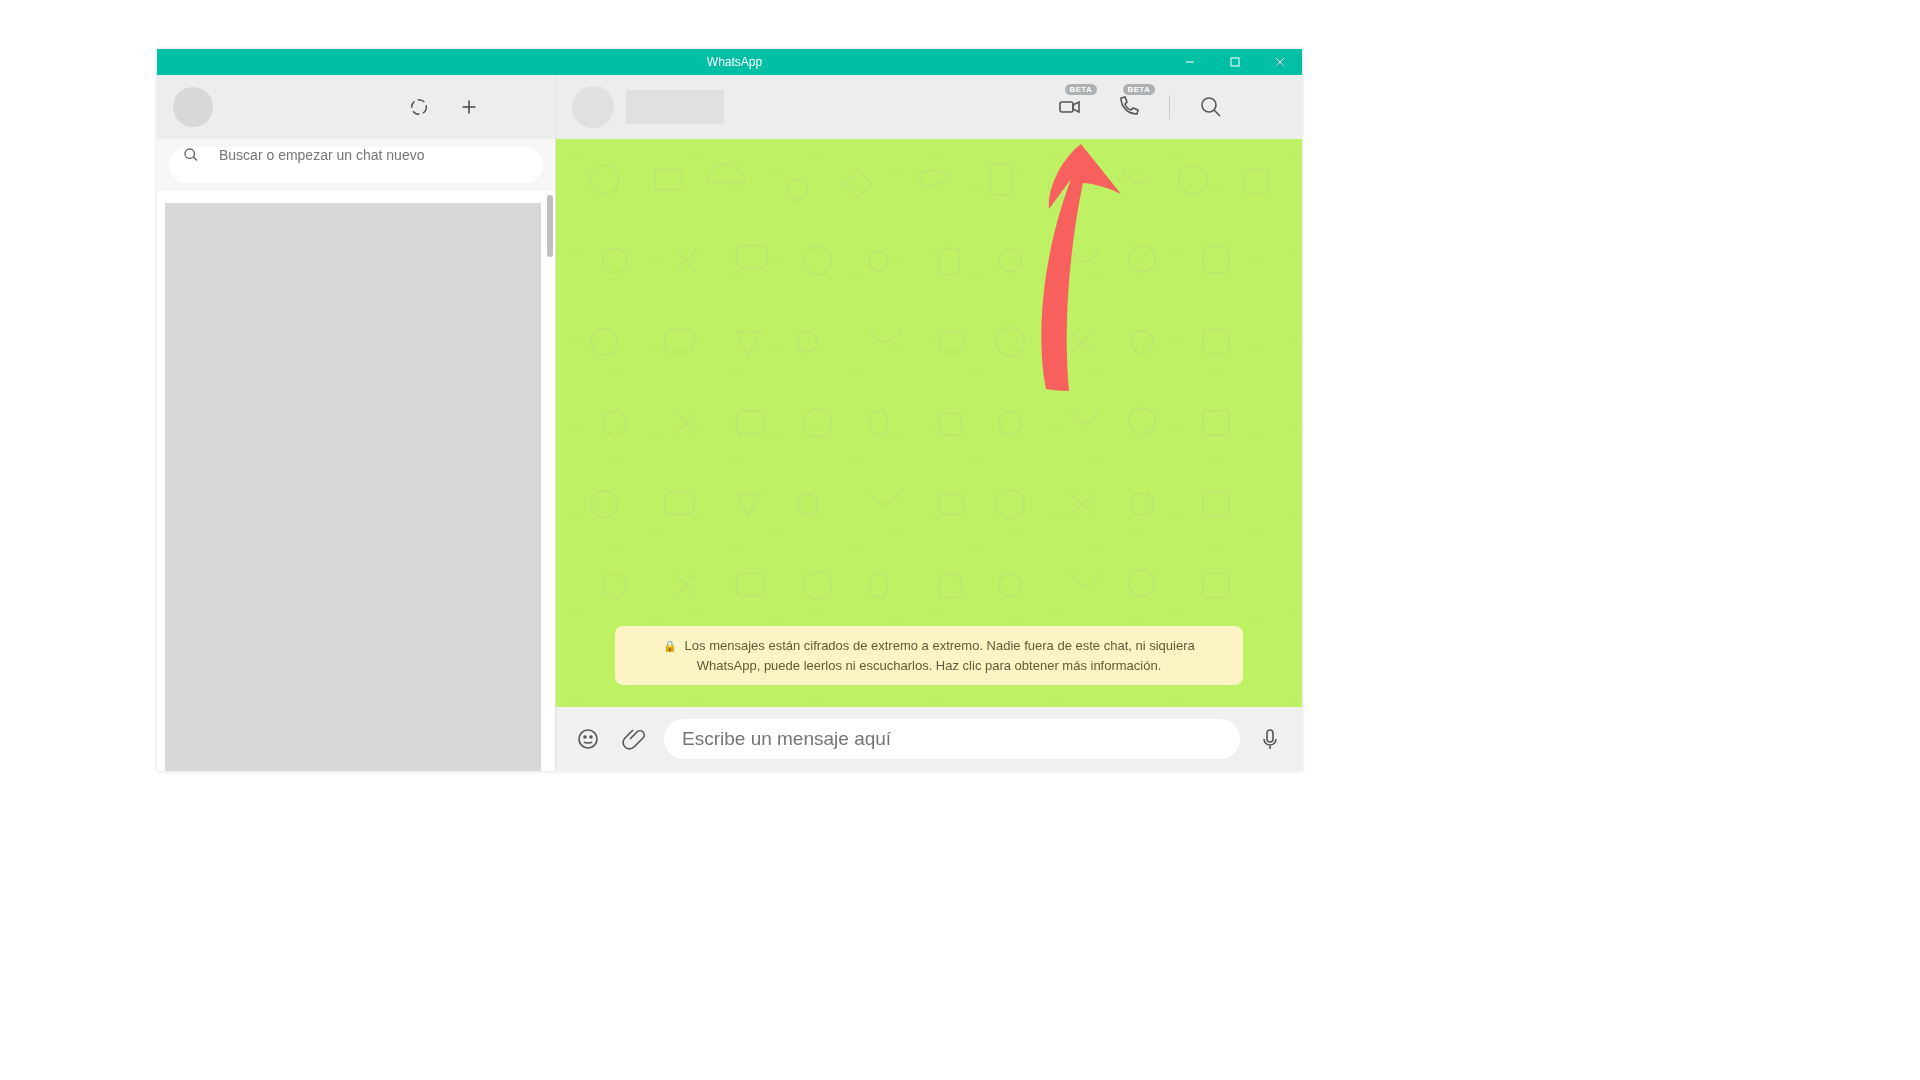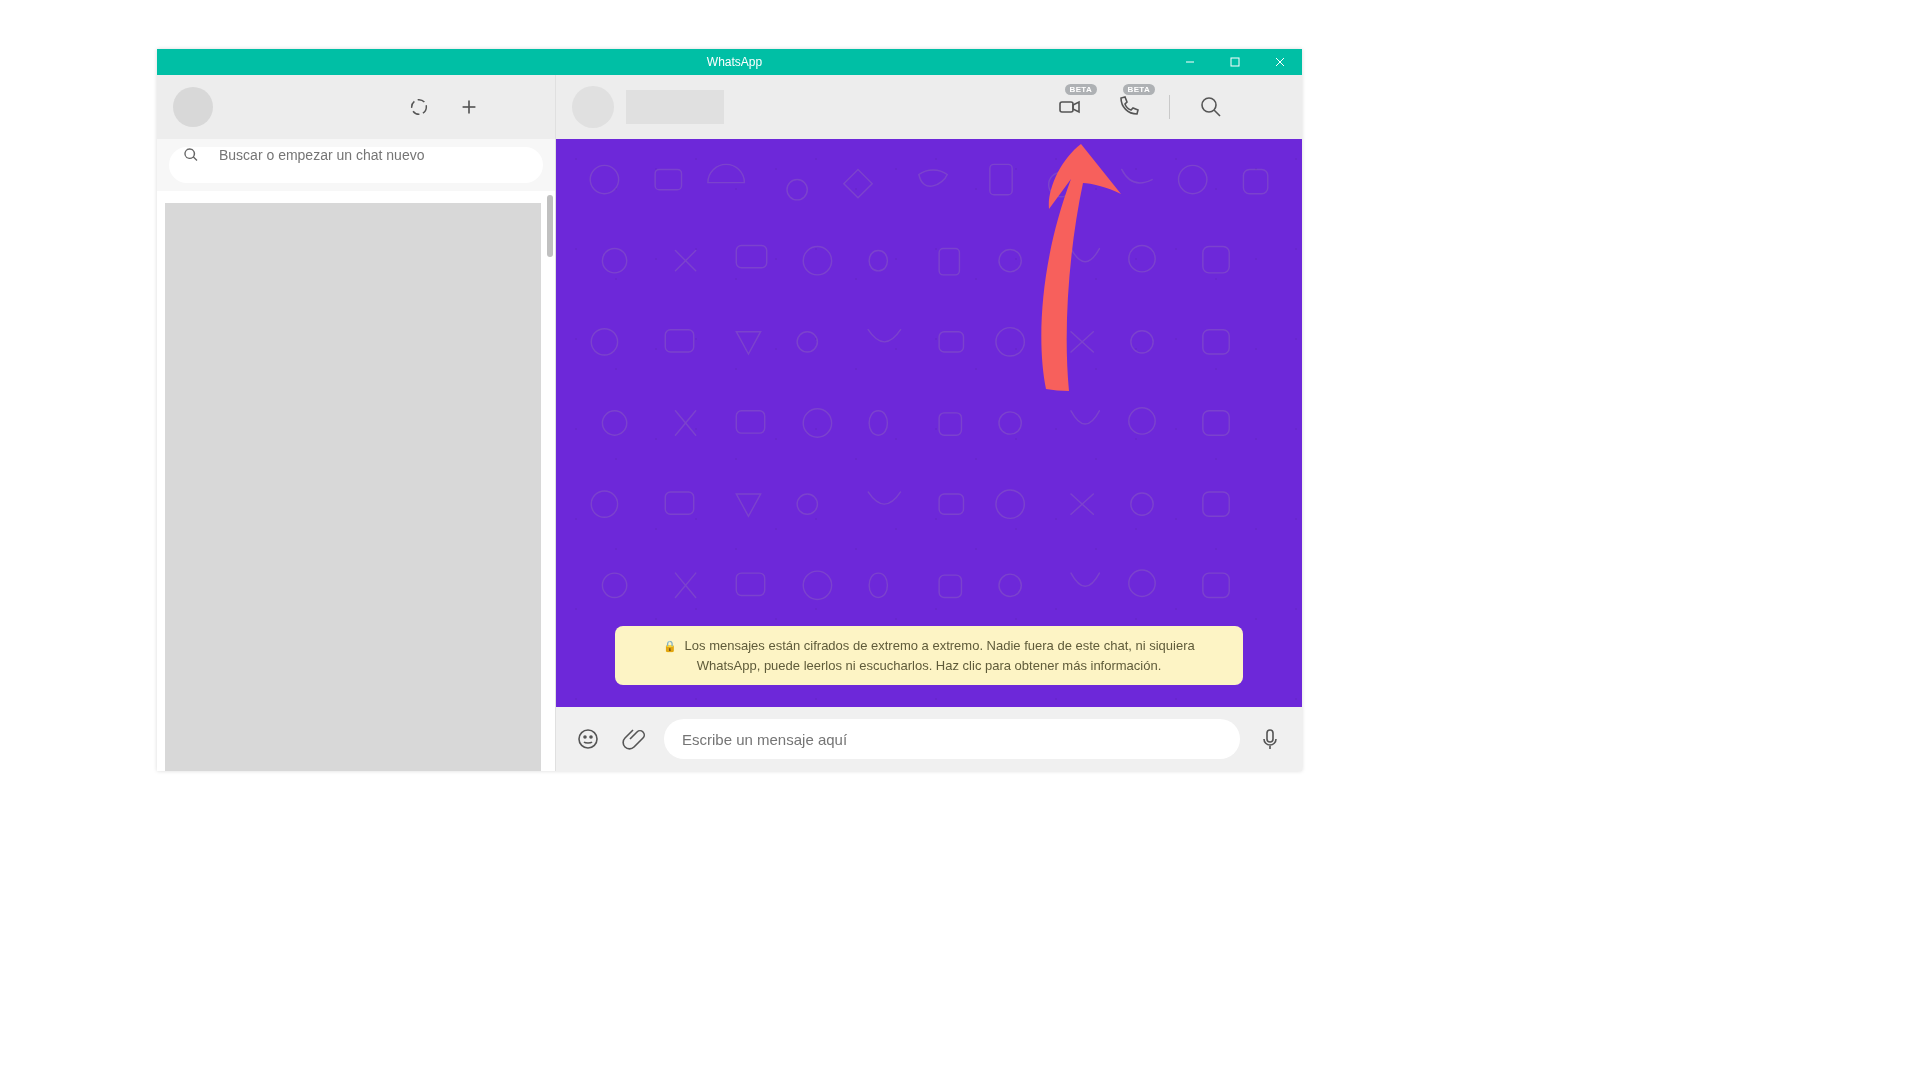--- a/index.html
+++ b/index.html
@@ -140,21 +140,21 @@
     font-size:8px; font-weight:600;
     border-radius:6px;
     padding:1px 5px 1px 5px;
     letter-spacing:.3px;
   }
   .vsep { width:1px; height:24px; background:#c9c9c9; margin:0 6px; }
 
   .chat-area {
     flex:1;
     position:relative;
-    background-color:#6d28d9;
+    background-color:#bef264;
     overflow:hidden;
     text-decoration:underline;
   }
   .chat-area .doodle {
     position:absolute; inset:0;
     background-image: radial-gradient(circle at 20px 20px, rgba(0,0,0,.05) 1px, transparent 1px),
                       radial-gradient(circle at 60px 50px, rgba(0,0,0,.05) 1px, transparent 1px),
                       radial-gradient(circle at 100px 30px, rgba(0,0,0,.05) 1px, transparent 1px);
     background-size: 120px 90px;
     opacity:.9;
@@ -199,21 +199,21 @@
   .composer .c-icon svg { width:24px; height:24px; stroke:#555; fill:none; stroke-width:1.6; }
   .composer .msgbox {
     flex:1;
     height:40px;
     background:#ffffff;
     border-radius:20px;
     display:flex; align-items:center;
     padding:0 18px;
   }
   .composer .msgbox input {
-    border:none; outline:none; width:100%; font-size:15px; color:#444; background:transparent;
+    border:none; outline:none; width:100%; font-size:19px; color:#444; background:transparent;
   }
 </style>
 </head>
 <body>
 
 <div class="window">
 
   <div class="titlebar">
     <span>WhatsApp</span>
     <div class="win-controls">

